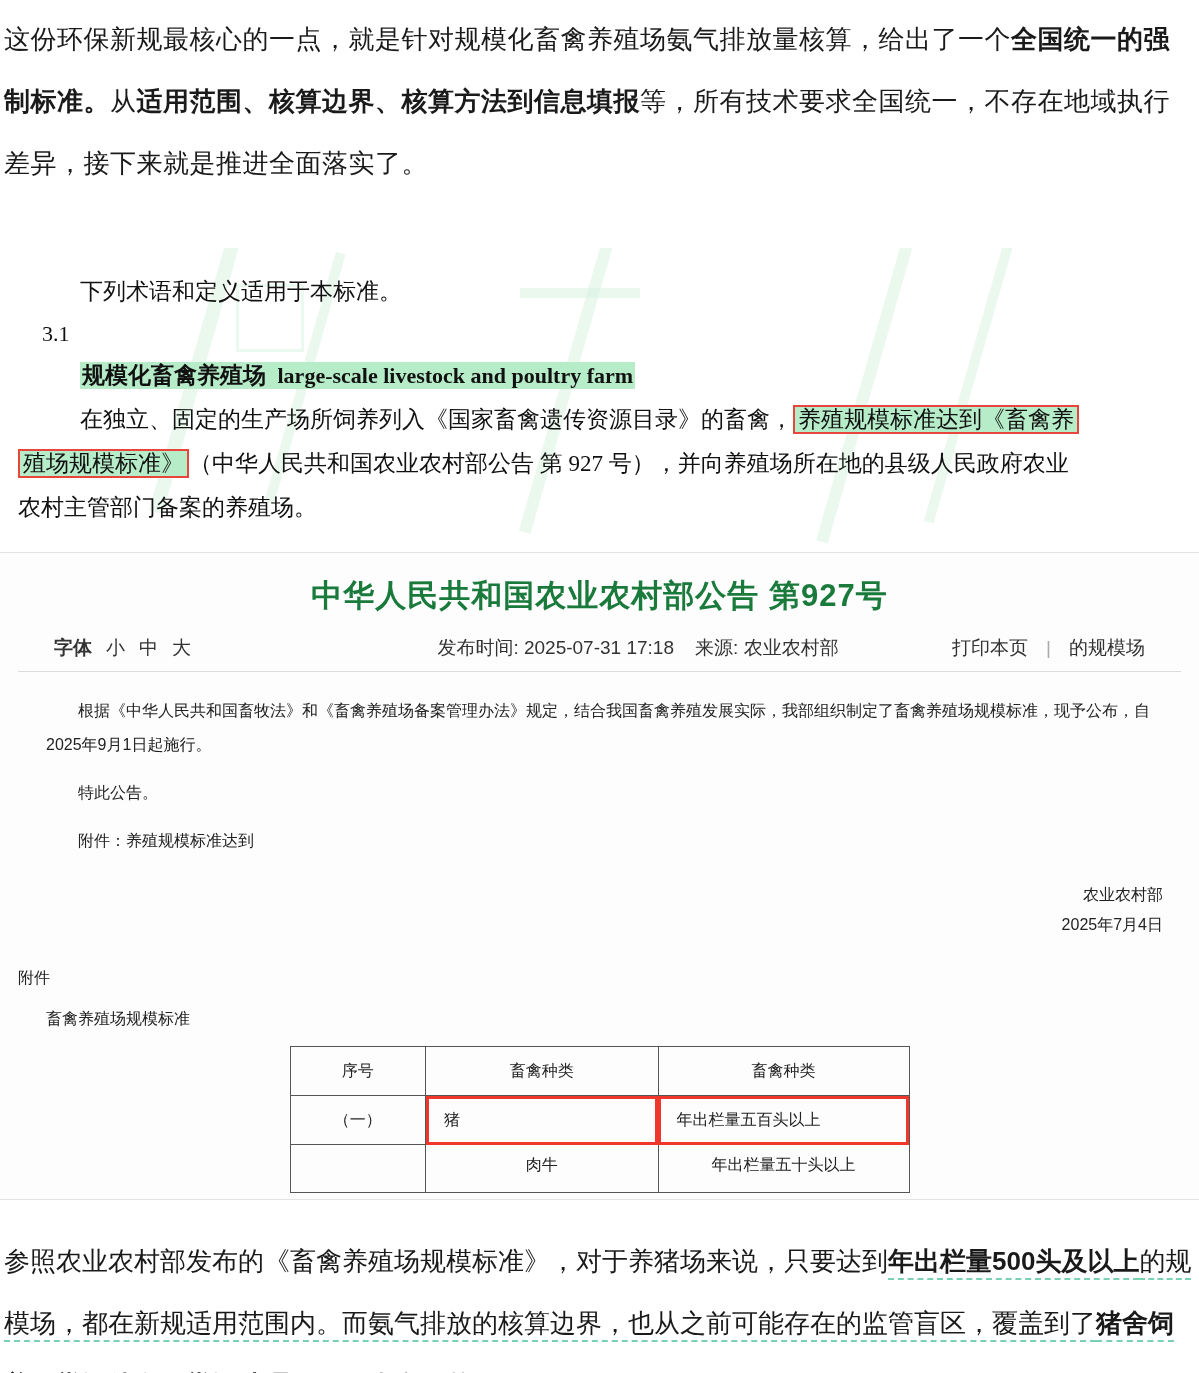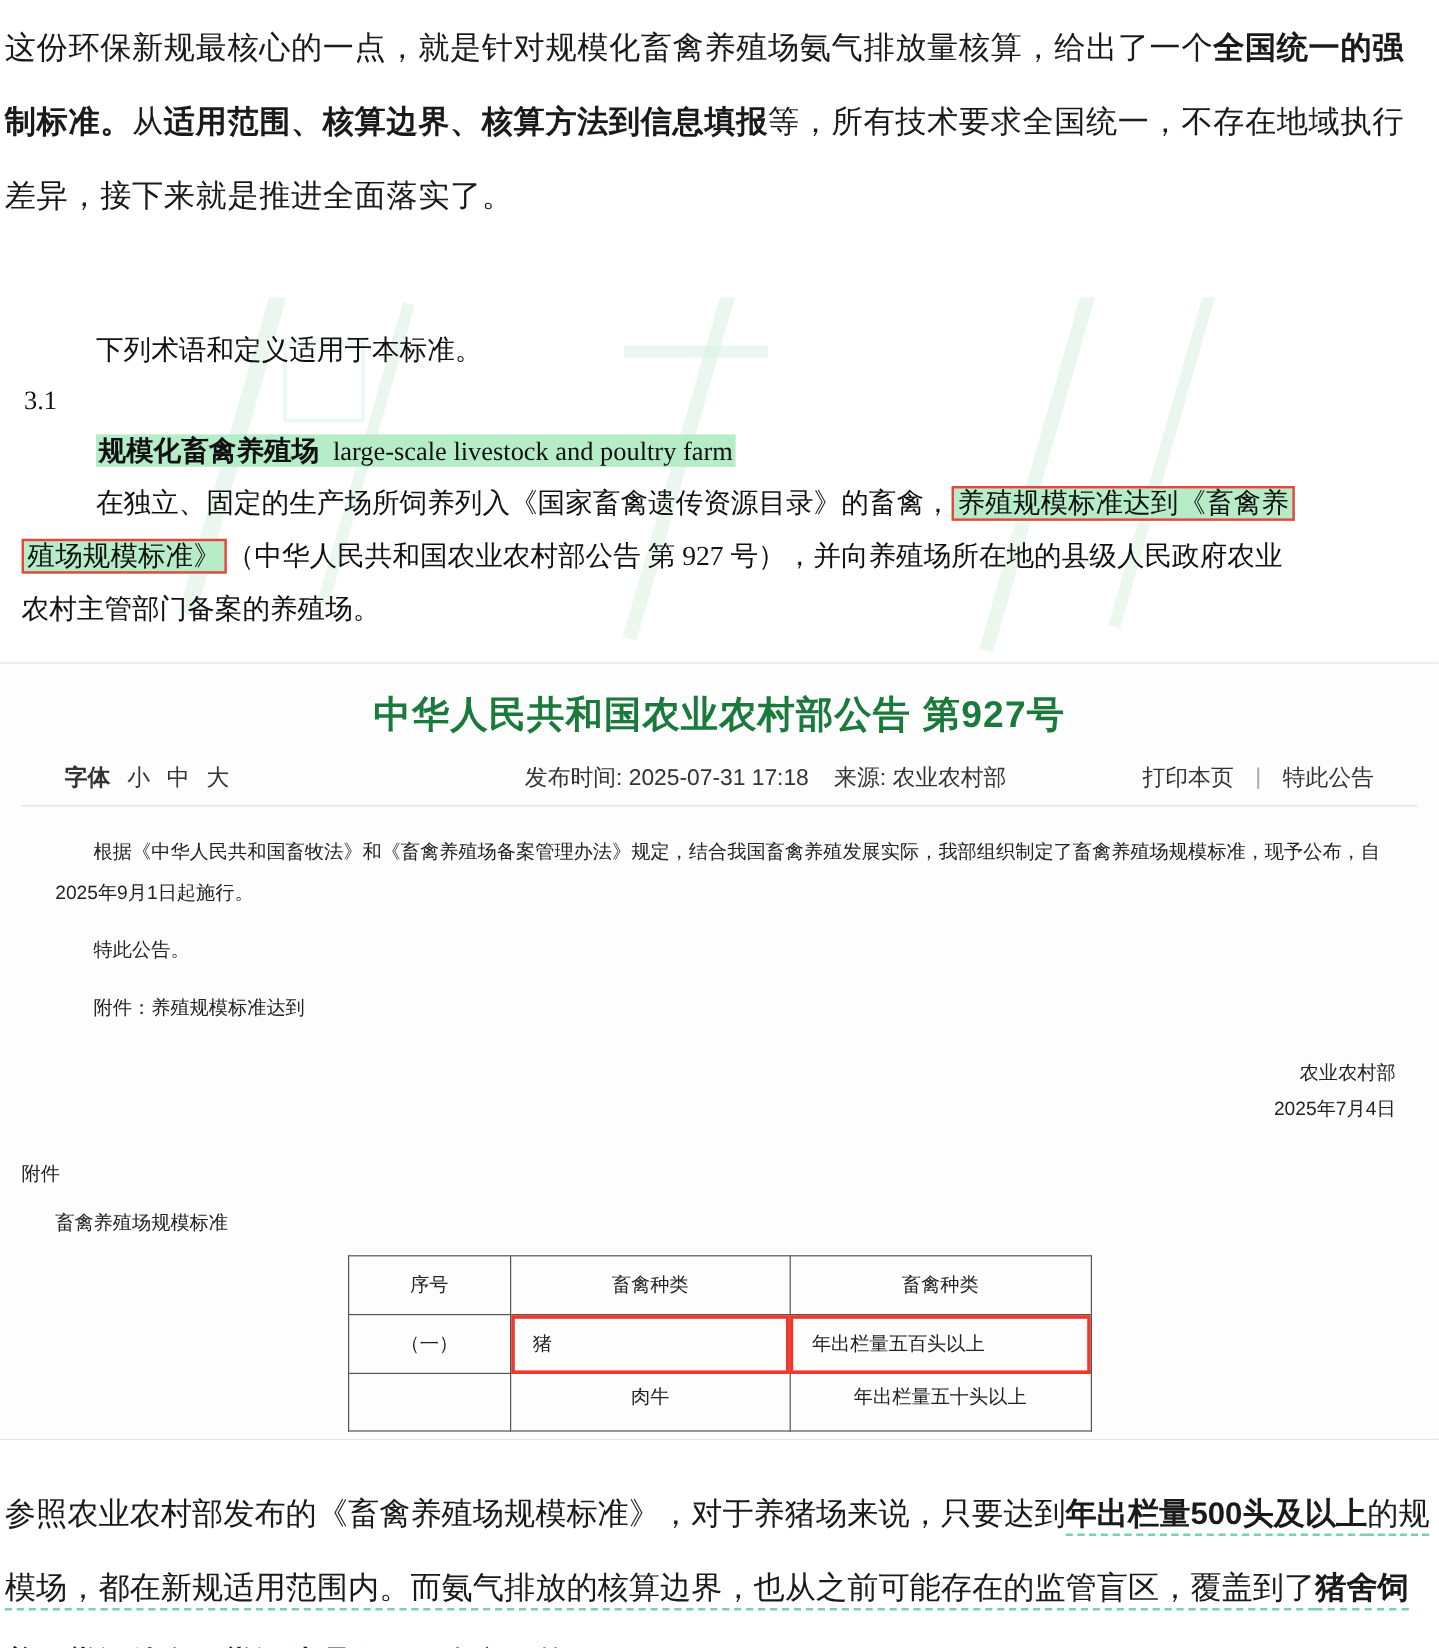--- a/index.html
+++ b/index.html
@@ -70,27 +70,28 @@
     font-size: 23px;
     line-height: 44px;
     white-space: nowrap;
   }
   .scan-indent { padding-left: 80px; }
   .scan-num {
     font-size: 22px;
     padding-left: 20px;
     line-height: 40px;
     font-family: "Liberation Serif", serif;
+    margin-left: 22px;
   }
   .term-cn {
     font-weight: bold;
     font-size: 23px;
   }
   .term-en {
-    font-weight: normal;
+    font-weight: bold;
     font-family: "Liberation Serif", "DejaVu Serif", serif;
     font-size: 22px;
   }
   .green-hl {
     background: #b7ecc9;
     padding: 1px 2px;
   }
   .red-box {
     border: 2px solid #e8453c;
     padding: 0 3px;
@@ -247,21 +248,21 @@
         <span class="meta-size">大</span>
       </div>
       <div class="meta-center">
         <span>发布时间: 2025-07-31 17:18</span>
         &nbsp;&nbsp;
         <span>来源: 农业农村部</span>
       </div>
       <div class="meta-right">
         <span>打印本页</span>
         <span class="meta-sep">|</span>
-        <span>特此公告</span>
+        <span>的规模场</span>
       </div>
     </div>
 
     <div class="card-body">
       <p class="indent2">根据《中华人民共和国畜牧法》和《畜禽养殖场备案管理办法》规定，结合我国畜禽养殖发展实际，我部组织制定了畜禽养殖场规模标准，现予公布，自2025年9月1日起施行。</p>
       <p class="indent2">特此公告。</p>
       <p class="indent2">附件：养殖规模标准达到</p>
     </div>
 
     <div class="sign">

